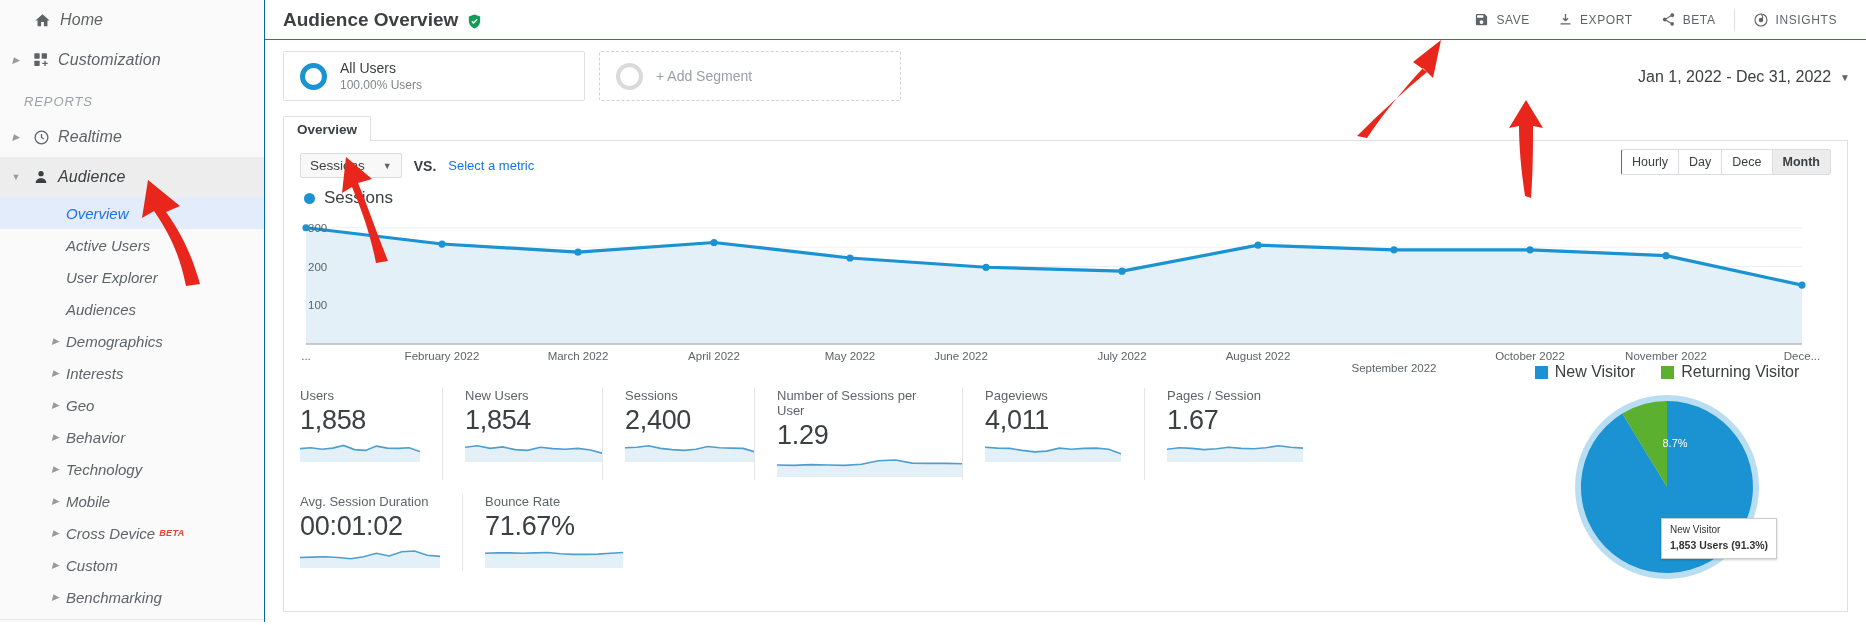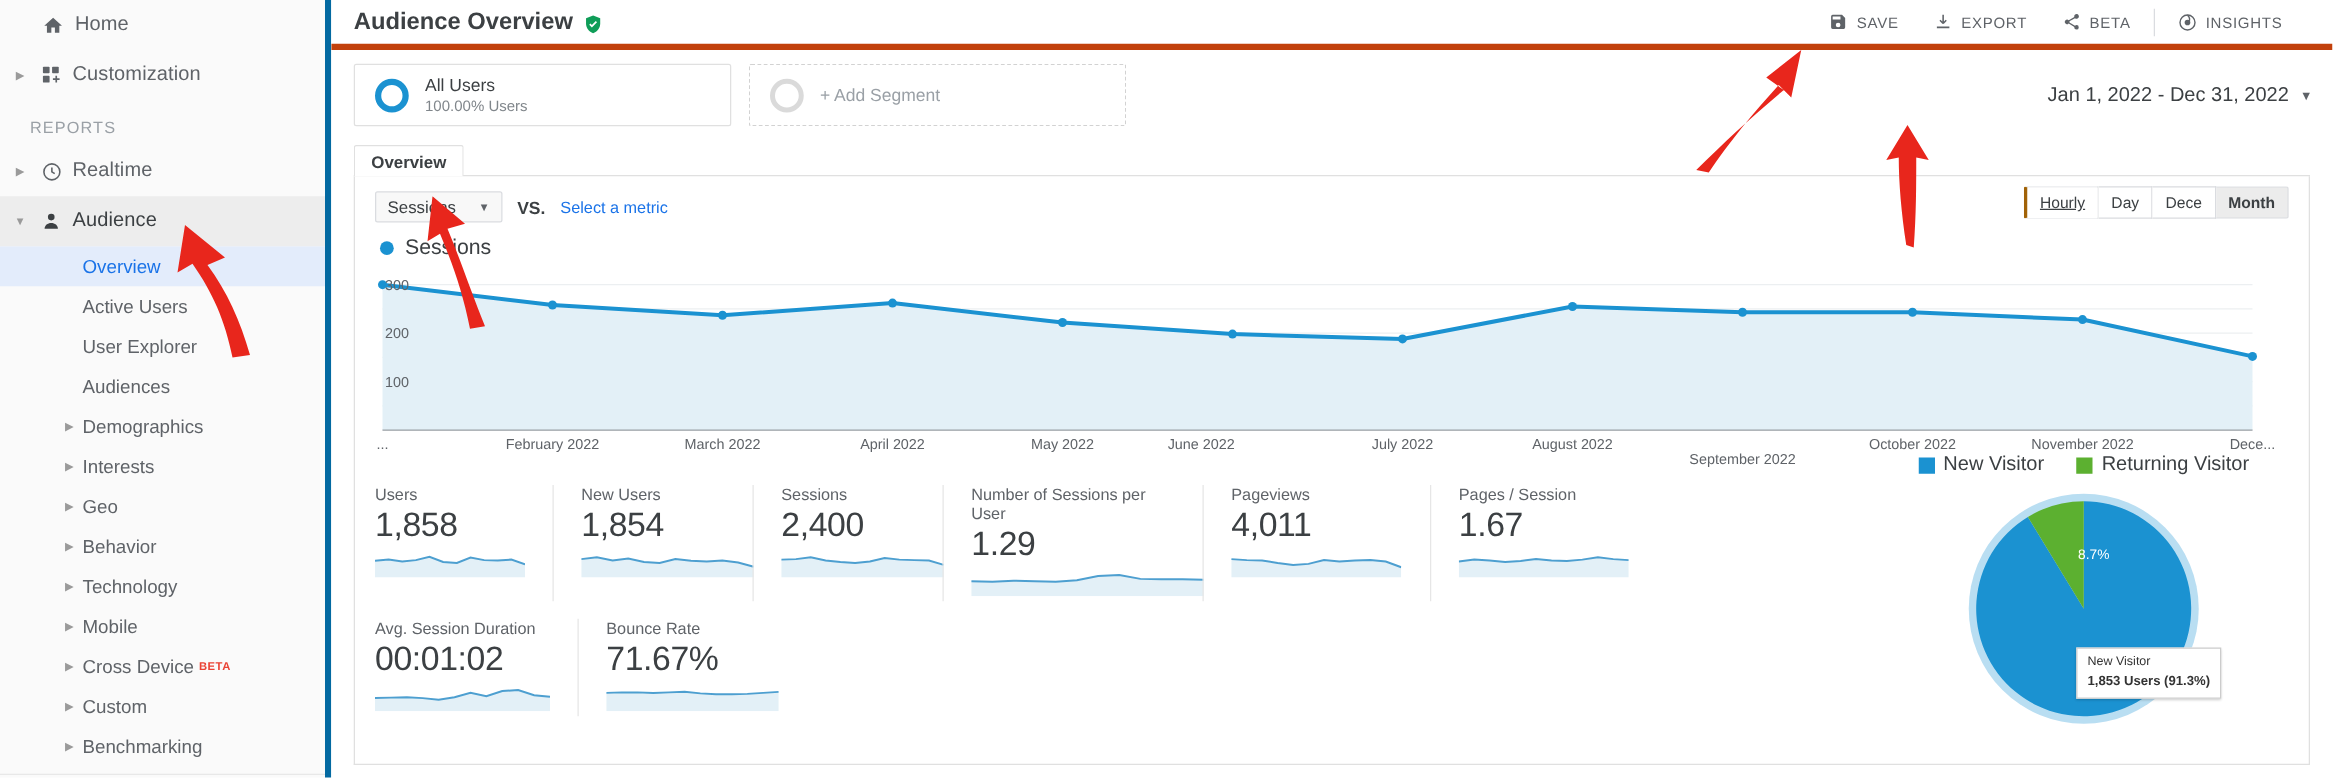--- a/index.html
+++ b/index.html
@@ -8,22 +8,22 @@
     width:1866px; height:625px;
     font-family: "Liberation Sans", sans-serif;
     background:#fff; color:#4a4a4a; overflow:hidden;
     font-size:15px;
   }
   .app { display:flex; width:1866px; height:625px; }
 
   
   .sidebar {
     width:265px; min-width:265px; height:622px;
-    background:#fafafa; border-right:5px solid #0369a1;
-    position:relative; overflow:hidden;
+    background:#fafafa; border-right:1px solid #0369a1;
+    position:relative; overflow:hidden;font-style:italic;
   }
   .nav-row {
     display:flex; align-items:center; height:40px;
     padding-left:8px; cursor:pointer; position:relative;
   }
   .nav-row .caret {
     width:16px; min-width:16px; text-align:center;
     font-size:9px; color:#9a9a9a; line-height:1;
   }
   .nav-row .ico {
@@ -51,21 +51,21 @@
   .beta {
     color:#ea4335; font-size:9px; font-weight:700;
     vertical-align:super; margin-left:4px; letter-spacing:.4px;
   }
   .side-div { height:1px; background:#e8e8e8; margin:6px 0 0 0; }
 
   
   .main { flex:1; height:625px; position:relative; overflow:hidden; background:#fff; }
   .topbar {
     height:40px; display:flex; align-items:center;
-    border-bottom:5px solid #c2410c; padding:0 26px 0 18px;
+    border-bottom:1px solid #c2410c; padding:0 15px 0 18px;
   }
   .page-title { font-size:19px; font-weight:700; color:#3c4043; }
   .verified {
     display:inline-block; width:17px; height:17px; margin-left:8px;
     position:relative; top:2px;
   }
   .topactions { margin-left:auto; display:flex; align-items:center; }
   .taction {
     display:flex; align-items:center; gap:7px;
     padding:0 14px; font-size:12px; letter-spacing:.6px;
@@ -117,21 +117,21 @@
     align-items:center; gap:18px; cursor:pointer;
   }
   .msel .mcar { font-size:9px; color:#5f6368; }
   .vslabel { font-size:14px; font-weight:700; color:#3c4043; margin:0 12px; }
   .selmetric { font-size:13px; color:#1a73e8; cursor:pointer; }
   .granbar { position:absolute; right:16px; top:8px; display:flex; }
   .gbtn {
     border:1px solid #dadce0; border-left:none; background:#fff;
     font-size:12.5px; color:#3c4043; padding:5px 10px; cursor:pointer;
   }
-  .gbtn:first-child { border-left:3px solid #a16207; border-radius:2px 0 0 2px;text-decoration:underline; }
+  .gbtn:first-child { border-left:1px solid #a16207; border-radius:2px 0 0 2px; }
   .gbtn:last-child { border-radius:0 2px 2px 0; }
   .gbtn.on { background:#ececec; font-weight:700; }
 
   .serieslabel { display:flex; align-items:center; gap:9px; padding:10px 0 0 20px; }
   .sdot { width:11px; height:11px; border-radius:50%; background:#1b92d1; }
   .stext { font-size:17px; color:#3c4043; }
 
   .chartwrap { position:relative; height:170px; margin:4px 0 0 0; }
   .chartwrap svg { display:block; }
   .xaxis { position:relative; height:18px; margin-top:-2px; }

